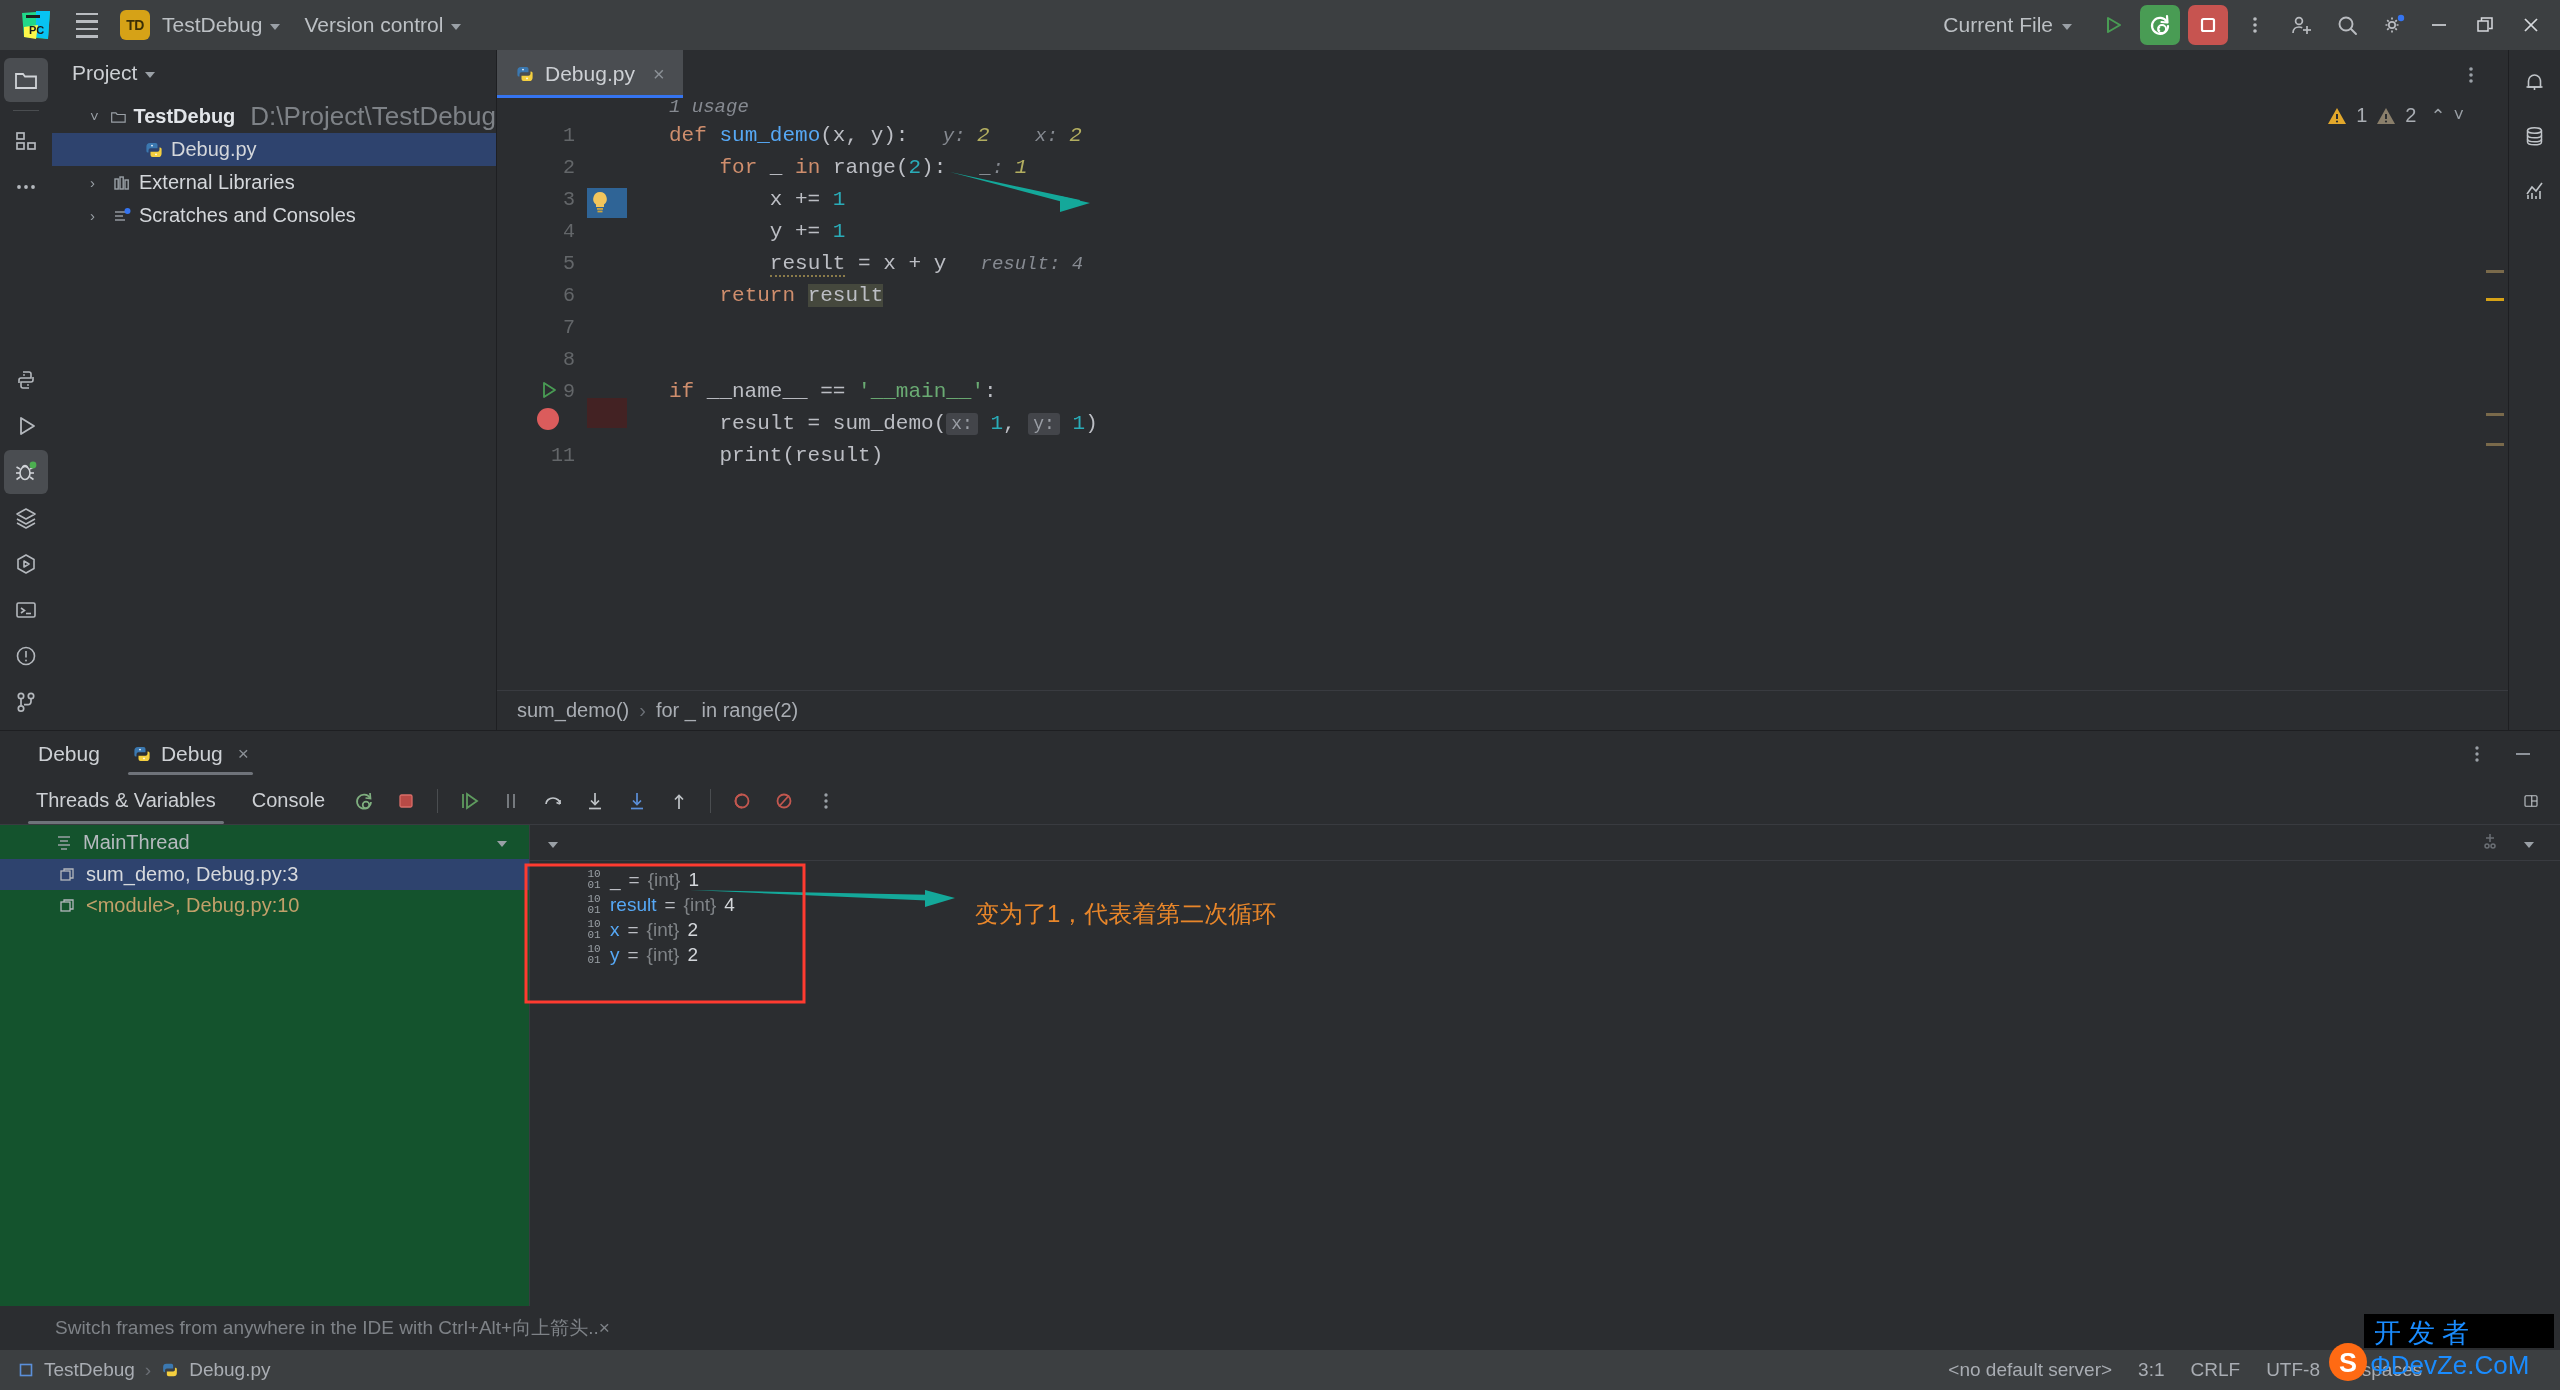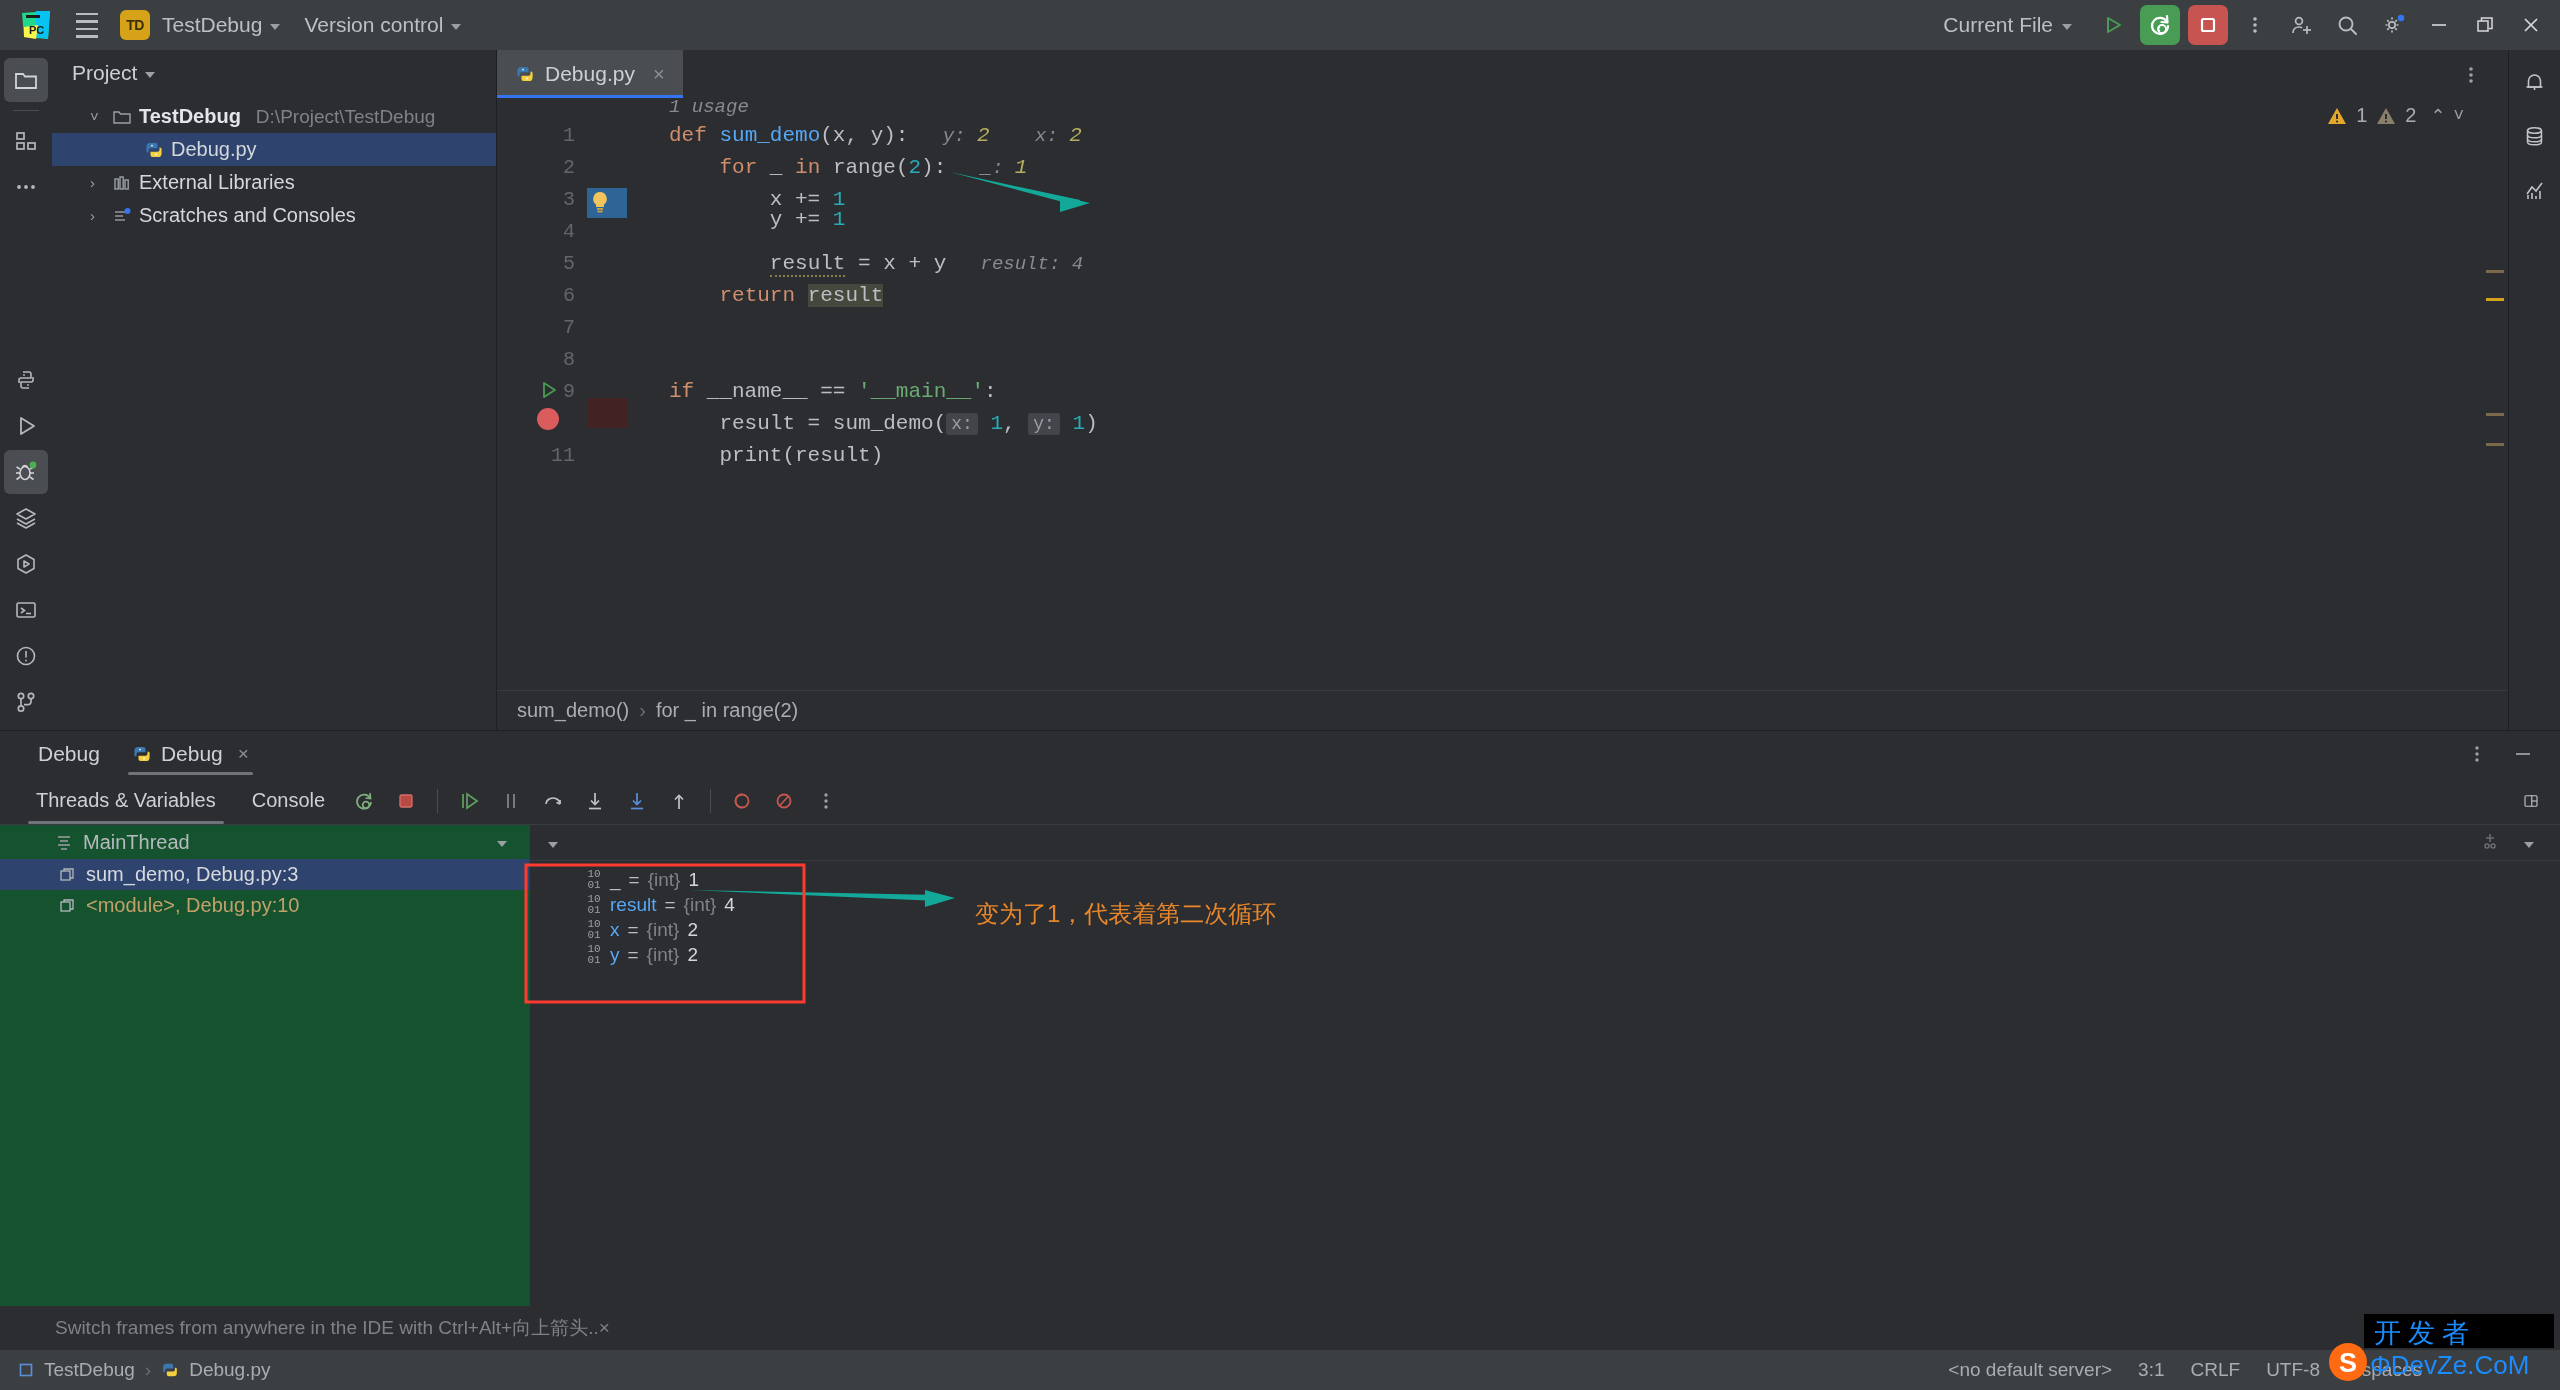--- a/index.html
+++ b/index.html
@@ -65,21 +65,21 @@
   .panel-head .t { color: #cdd0d4; font-size: 21px; }
   .tree { padding-top: 4px; font-size: 20px; color: #c3c6ca; }
   .node { height: 33px; display: flex; align-items: center; gap: 7px; padding-left: 60px;
           cursor: pointer; white-space: nowrap; }
   .node.depth2 { padding-left: 92px; }
   .node.sel { background: #2e436e; }
   .node .arrow { width: 15px; color: #9aa0a6; font-size: 15px; margin-left: -22px; display:inline-block;}
   .node .nolabel { margin-left: -22px; width:15px; display:inline-block;}
   .node .name { color: #d4d7db; }
   .node .name.b { font-weight: 600; color:#e2e5e9;}
-  .node .path { color: #7e8287; font-size: 19px; margin-left: 8px; }
+  .node .path { color: #7e8287; font-size: 26px; margin-left: 8px; }
 
   
   .editorwrap { flex: 1 1 auto; min-width: 0; display: flex; flex-direction: column; background: #2b2d30; }
   .tabsbar { height: 48px; display: flex; align-items: flex-end; background: #2b2d30; position: relative; }
   .tab { height: 48px; display: flex; align-items: center; gap: 10px; padding: 0 18px 0 18px;
          background: #4a4d51; color: #cdd0d4; font-size: 21px; cursor: pointer; position: relative; }
   .tab::after { content:''; position:absolute; left:0; right:0; bottom:0; height:3px; background:#3574f0; }
   .tab .x { color:#8b9096; font-size: 20px; margin-left: 8px;}
   .tabs-right { margin-left: auto; display:flex; align-items:center; padding-right: 14px;}
 
@@ -484,21 +484,21 @@
 
         <div class="codearea">
           <div class="codeline hint" style="top:-2px;left:42px;">1 usage</div>
 
           <div class="codeline" style="top:26px;left:42px;"><span class="kw">def </span><span class="fn">sum_demo</span><span class="txt">(x, y):</span><span class="hint">   y: </span><span class="hintnum">2</span><span class="hint">    x: </span><span class="hintnum">2</span></div>
 
           <div class="codeline" style="top:58px;left:42px;"><span class="txt">    </span><span class="kw">for </span><span class="txt">_ </span><span class="kw">in </span><span class="txt">range(</span><span class="num">2</span><span class="txt">):</span><span class="hint">   _: </span><span class="hintnum">1</span></div>
 
           <div class="codeline" style="top:90px;left:42px;"><span class="txt">        x += </span><span class="num">1</span></div>
 
-          <div class="codeline" style="top:110px;left:42px;"><span class="txt">        y += </span><span class="num">1</span></div>
+          <div class="codeline" style="top:122px;left:42px;"><span class="txt">        y += </span><span class="num">1</span></div>
 
           <div class="codeline" style="top:154px;left:42px;"><span class="txt">        </span><span class="txt squig">result</span><span class="txt"> = x + y</span><span class="hint">   result: 4</span></div>
 
           <div class="codeline" style="top:186px;left:42px;"><span class="txt">    </span><span class="kw">return </span><span class="txt hlword">result</span></div>
 
           <div class="codeline" style="top:282px;left:42px;"><span class="kw">if </span><span class="txt">__name__ == </span><span class="str">'__main__'</span><span class="txt">:</span></div>
 
           <div class="codeline" style="top:314px;left:42px;"><span class="txt">    result = sum_demo(</span><span class="pbadge">x:</span><span class="txt"> </span><span class="num">1</span><span class="txt">, </span><span class="pbadge">y:</span><span class="txt"> </span><span class="num">1</span><span class="txt">)</span></div>
 
           <div class="codeline" style="top:346px;left:42px;"><span class="txt">    print(result)</span></div>

